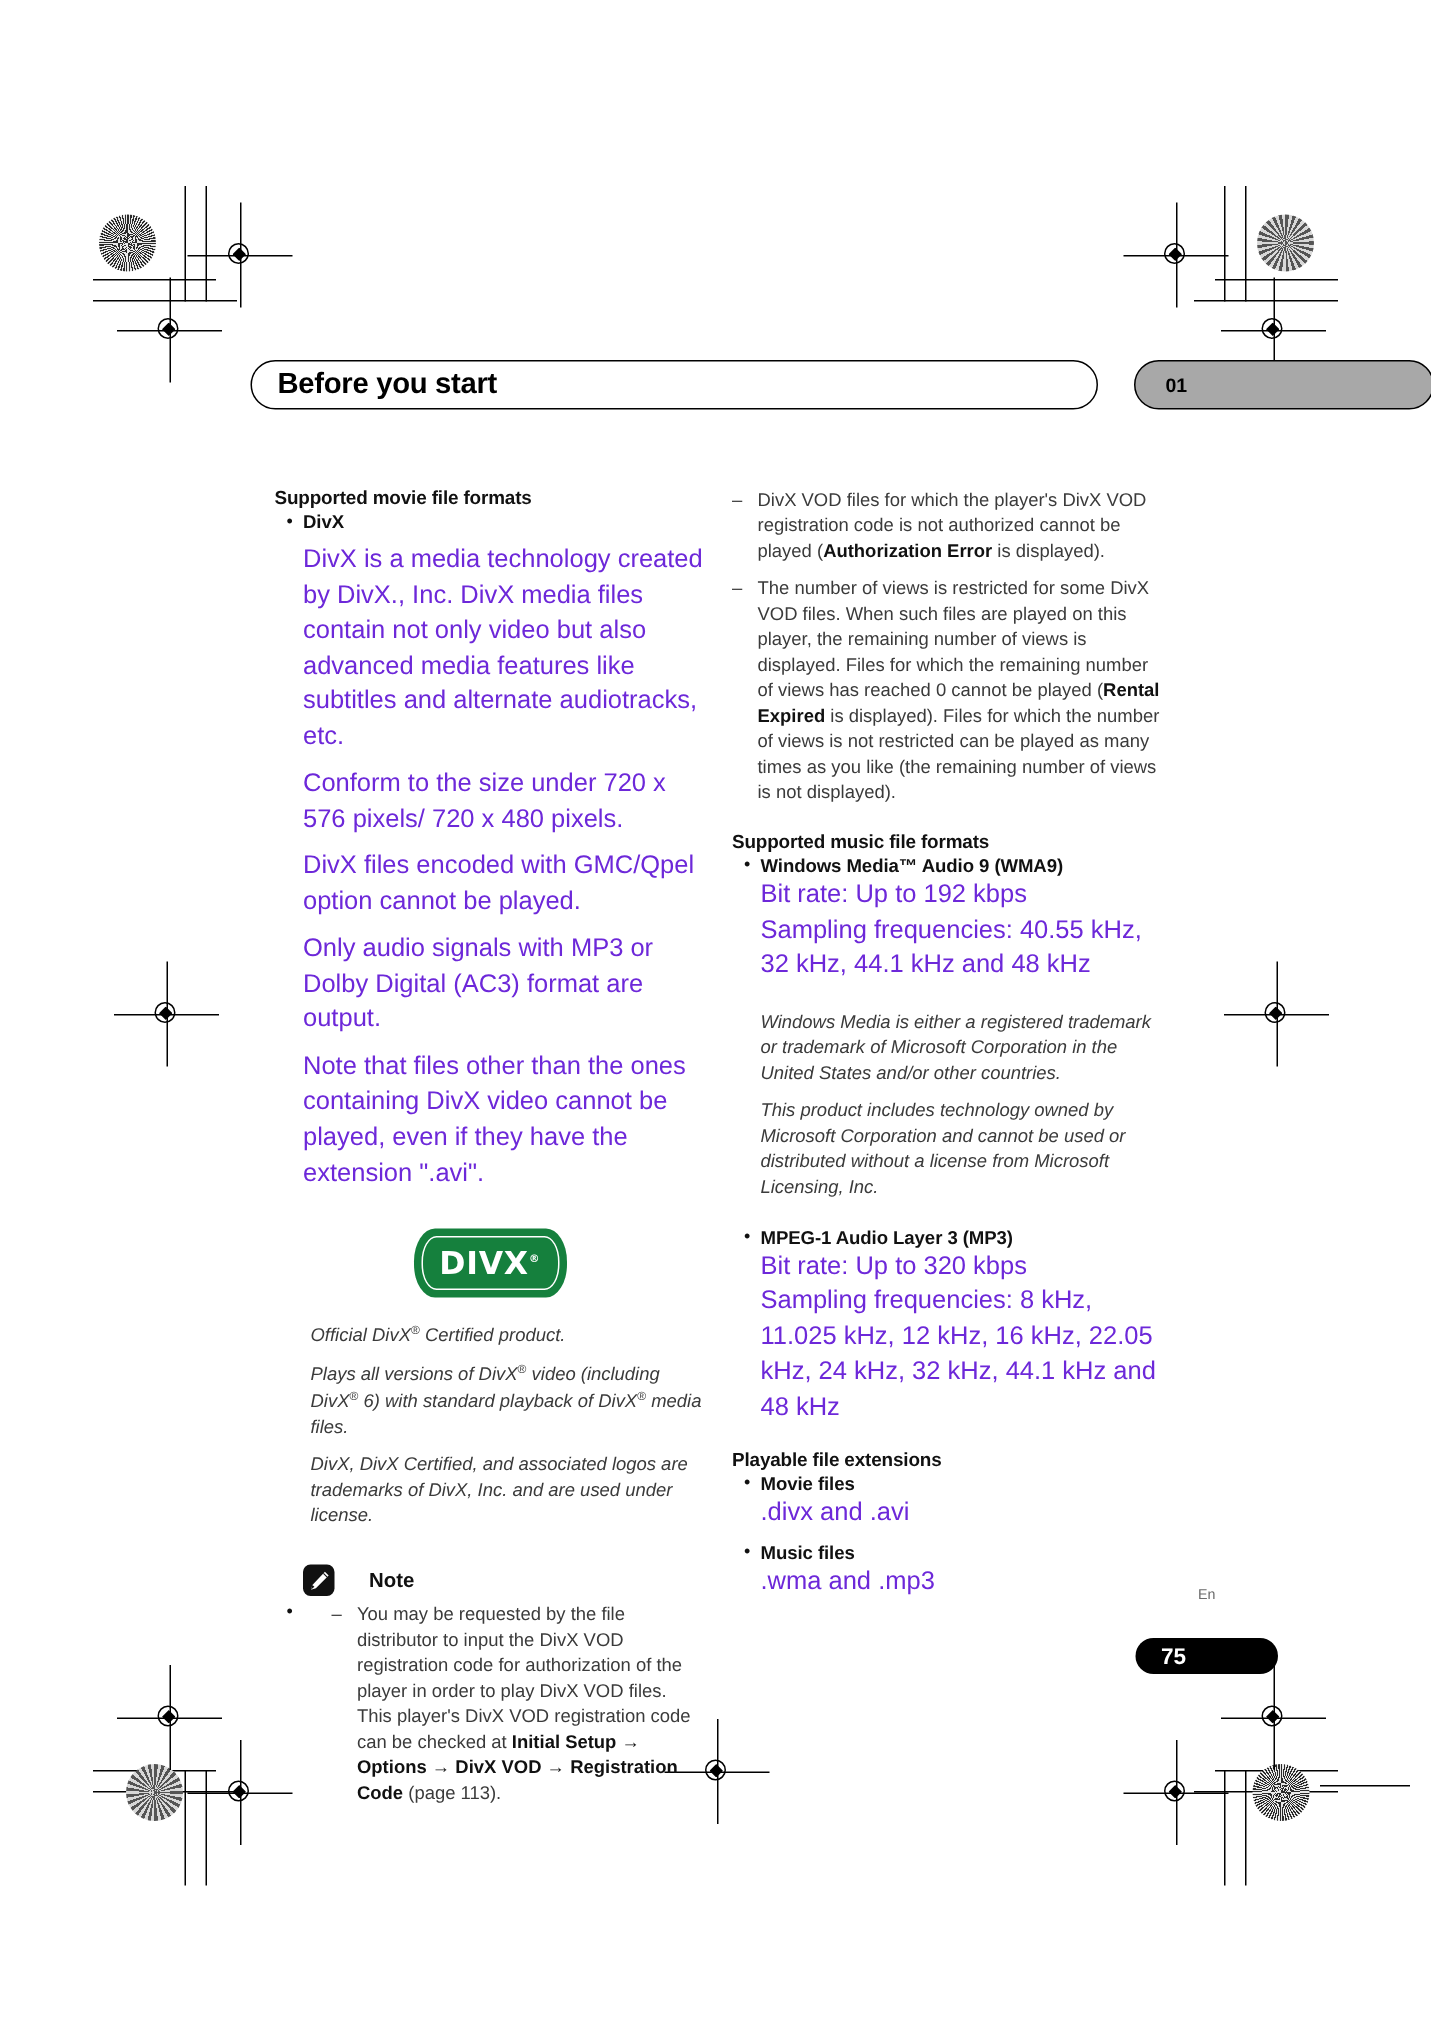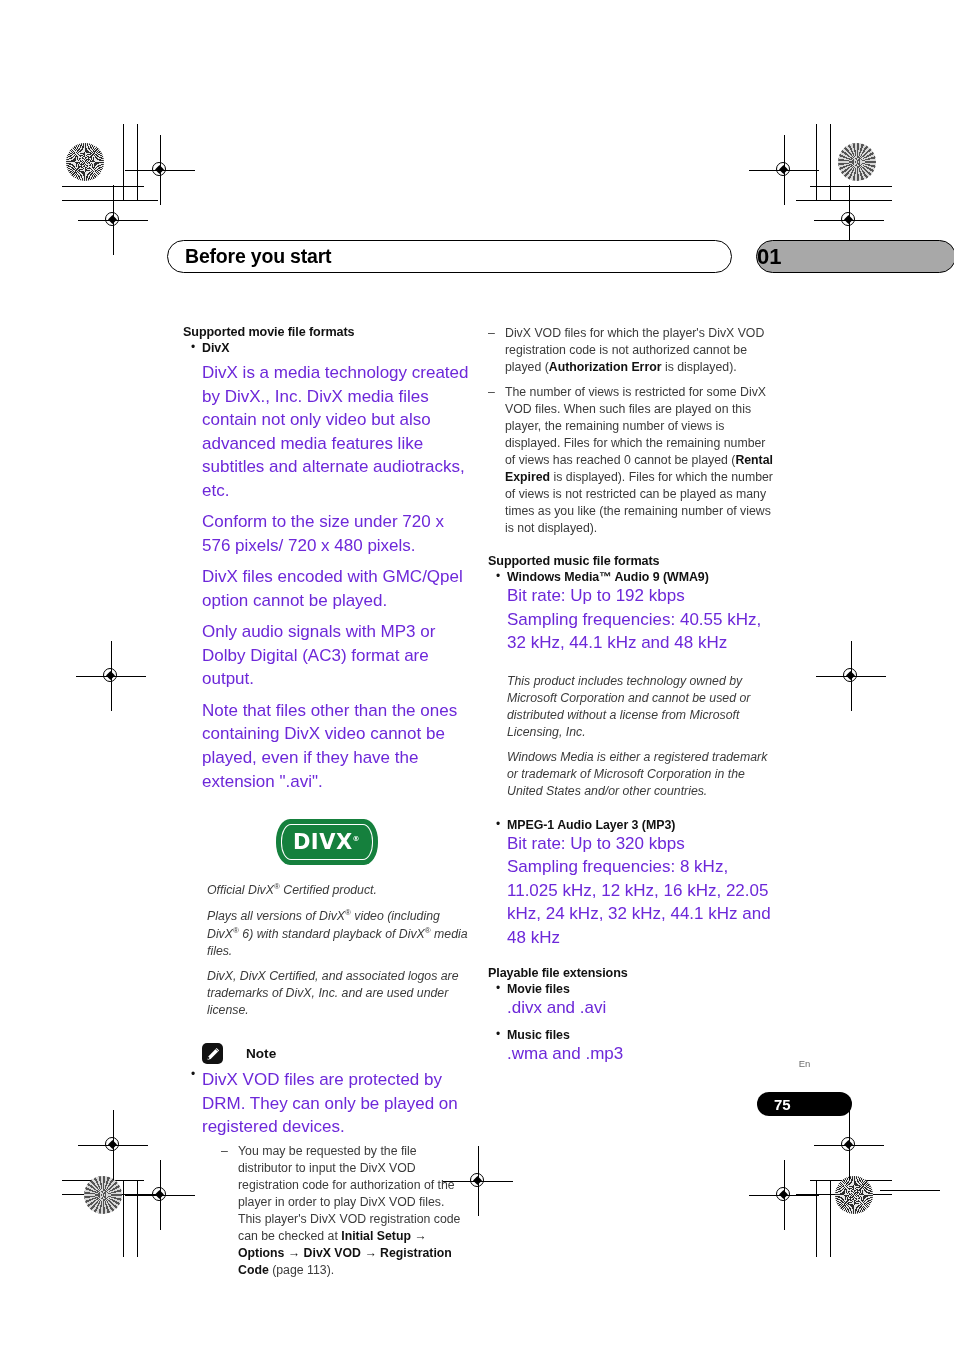--- a/index.html
+++ b/index.html
@@ -83,23 +83,23 @@
     width: 200px;
     height: 33px;
     border: 1.6px solid #000;
     border-radius: 17px;
     box-sizing: border-box;
     background: #a8a8a8;
     display: flex;
     align-items: center;
   }
   .chapter-num {
-    font-size: 22px;
-    font-weight: bold;
-    padding-left: 0;
+    font-size: 13px;
+    font-weight: bold;
+    padding-left: 20px;
     color: #000;
   }
 
   
   .columns {
     position: absolute;
     left: 183px;
     top: 325px;
     width: 592px;
     display: flex;
@@ -419,21 +419,20 @@
           <path d="M10.6 0.9 L13.1 3.4 L4.6 11.9 L1.3 12.9 L2.3 9.6 Z" fill="#ffffff"></path>
           <path d="M1.3 12.9 L2.3 9.6 L3.6 10.9 Z" fill="#111111"></path>
           <path d="M9.6 1.9 L12.1 4.4" stroke="#111111" stroke-width="0.8" fill="none"></path>
         </svg>
       </span>
       <span class="note-label">Note</span>
     </div>
 
     <ul class="bul" style="margin-left:0;">
       <li>
-        <p class="body tight">DivX VOD files are protected by DRM. They can only be played on registered devices.</p>
         <ul class="dash sub">
           <li><span>You may be requested by the file distributor to input the DivX VOD registration code for authorization of the player in order to play DivX VOD files. This player's DivX VOD registration code can be checked at </span><b class="strong">Initial Setup → Options → DivX VOD → Registration Code</b><span> (page 113).</span></li>
         </ul>
       </li>
     </ul>
 
   </div>
 
   <div class="col">
 
@@ -446,22 +445,22 @@
 
     <ul class="bul">
       <li>
         <span class="b-lab">Windows Media™ Audio 9 (WMA9)</span>
         <p class="body tight">Bit rate: Up to 192 kbps</p>
         <p class="body">Sampling frequencies: 40.55 kHz, 32 kHz, 44.1 kHz and 48 kHz</p>
       </li>
     </ul>
 
     <div class="indent" style="margin-top:18px;">
+      <p class="ital">Windows Media is either a registered trademark or trademark of Microsoft Corporation in the United States and/or other countries.</p>
       <p class="ital">This product includes technology owned by Microsoft Corporation and cannot be used or distributed without a license from Microsoft Licensing, Inc.</p>
-      <p class="ital">Windows Media is either a registered trademark or trademark of Microsoft Corporation in the United States and/or other countries.</p>
     </div>
 
     <ul class="bul" style="margin-top:18px;">
       <li>
         <span class="b-lab">MPEG-1 Audio Layer 3 (MP3)</span>
         <p class="body tight">Bit rate: Up to 320 kbps</p>
         <p class="body">Sampling frequencies: 8 kHz, 11.025 kHz, 12 kHz, 16 kHz, 22.05 kHz, 24 kHz, 32 kHz, 44.1 kHz and 48 kHz</p>
       </li>
     </ul>
 

